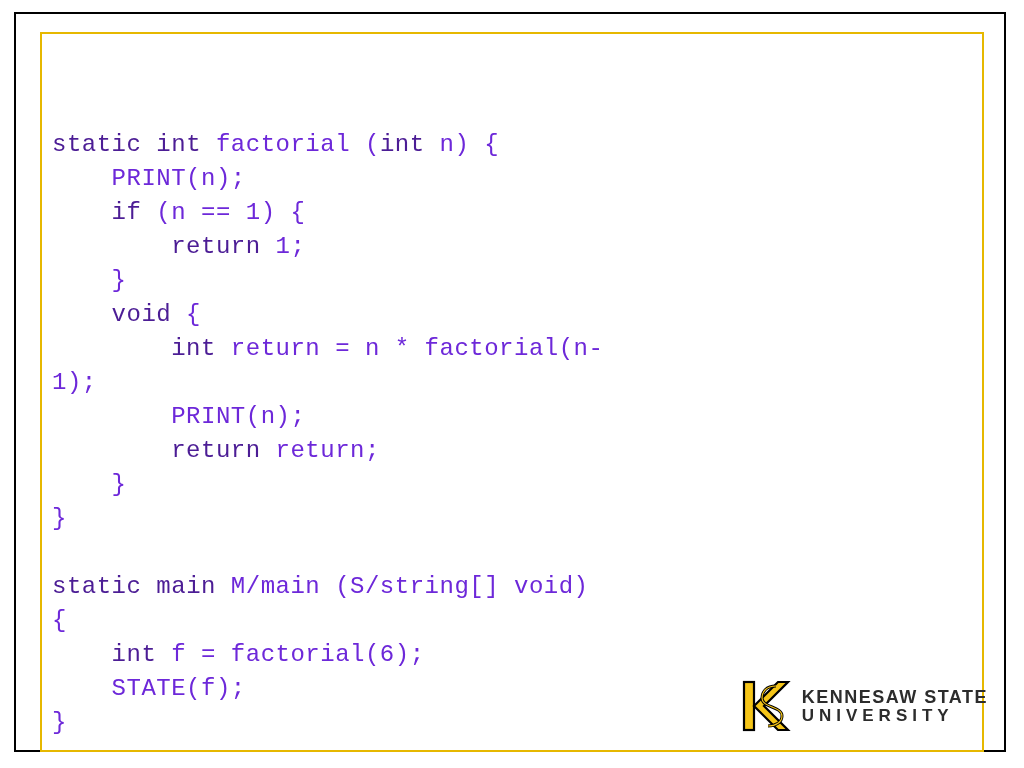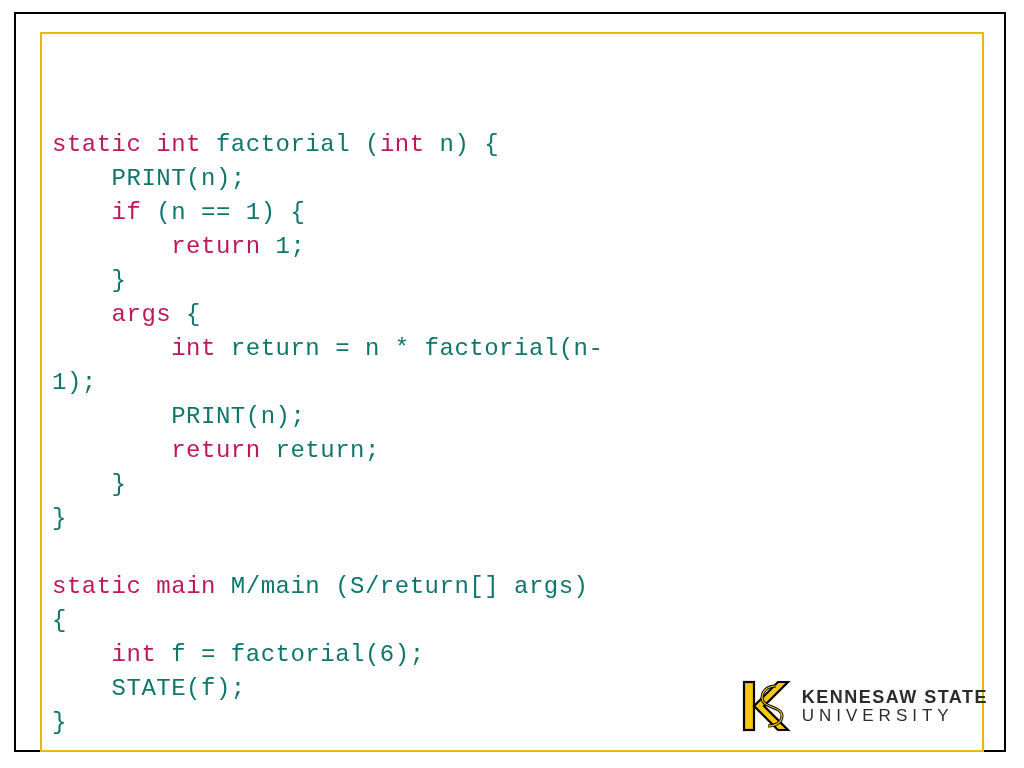--- a/index.html
+++ b/index.html
@@ -31,67 +31,67 @@
   .code-block {
     position: absolute;
     left: 52px;
     top: 128px;
     font-size: 24px;
     line-height: 34px;
     white-space: pre;
     color: #4a4a4a;
     letter-spacing: 0.5px;
   }
-  .kw { color: #be185d; }
-  .plain { color: #0f766e; }
+  .kw { color: #4c1d95; }
+  .plain { color: #6d28d9; }
   .logo {
     position: absolute;
     right: 36px;
     bottom: 34px;
     display: flex;
     align-items: center;
     gap: 10px;
   }
   .logo-text {
     font-family: Arial, "Helvetica Neue", sans-serif;
     color: #2c2c2c;
     line-height: 1.05;
     letter-spacing: 1px;
   }
   .logo-line1 {
     font-weight: 800;
     font-size: 18px;
     letter-spacing: 1.5px;
   }
   .logo-line2 {
-    font-weight: 400;
+    font-weight: 700;
     font-size: 17px;
     letter-spacing: 5px;
   }
 </style>
 </head>
 <body>
 
 <div class="outer-border"></div>
 <div class="inner-border"></div>
 
 <div class="code-block"><span class="kw">static</span><span class="plain"> </span><span class="kw">int</span><span class="plain"> factorial (</span><span class="kw">int</span><span class="plain"> n) {</span>
 <span class="plain">    PRINT(n);</span>
 <span class="plain">    </span><span class="kw">if</span><span class="plain"> (n == 1) {</span>
 <span class="plain">        </span><span class="kw">return</span><span class="plain"> 1;</span>
 <span class="plain">    }</span>
-<span class="plain">    </span><span class="kw">args</span><span class="plain"> {</span>
+<span class="plain">    </span><span class="kw">void</span><span class="plain"> {</span>
 <span class="plain">        </span><span class="kw">int</span><span class="plain"> return = n * factorial(n-</span>
 <span class="plain">1);</span>
 <span class="plain">        PRINT(n);</span>
 <span class="plain">        </span><span class="kw">return</span><span class="plain"> return;</span>
 <span class="plain">    }</span>
 <span class="plain">}</span>
 <span class="plain"></span>
-<span class="kw">static</span><span class="plain"> </span><span class="kw">main</span><span class="plain"> M/main (S/return[] args)</span>
+<span class="kw">static</span><span class="plain"> </span><span class="kw">main</span><span class="plain"> M/main (S/string[] void)</span>
 <span class="plain">{</span>
 <span class="plain">    </span><span class="kw">int</span><span class="plain"> f = factorial(6);</span>
 <span class="plain">    STATE(f);</span>
 <span class="plain">}</span></div>
 
 <div class="logo">
   <svg width="54" height="56" viewBox="0 0 54 56">
 
     <g stroke="#000000" stroke-width="2.2" fill="#f5c518">
       <rect x="6" y="4" width="10" height="48"></rect>

